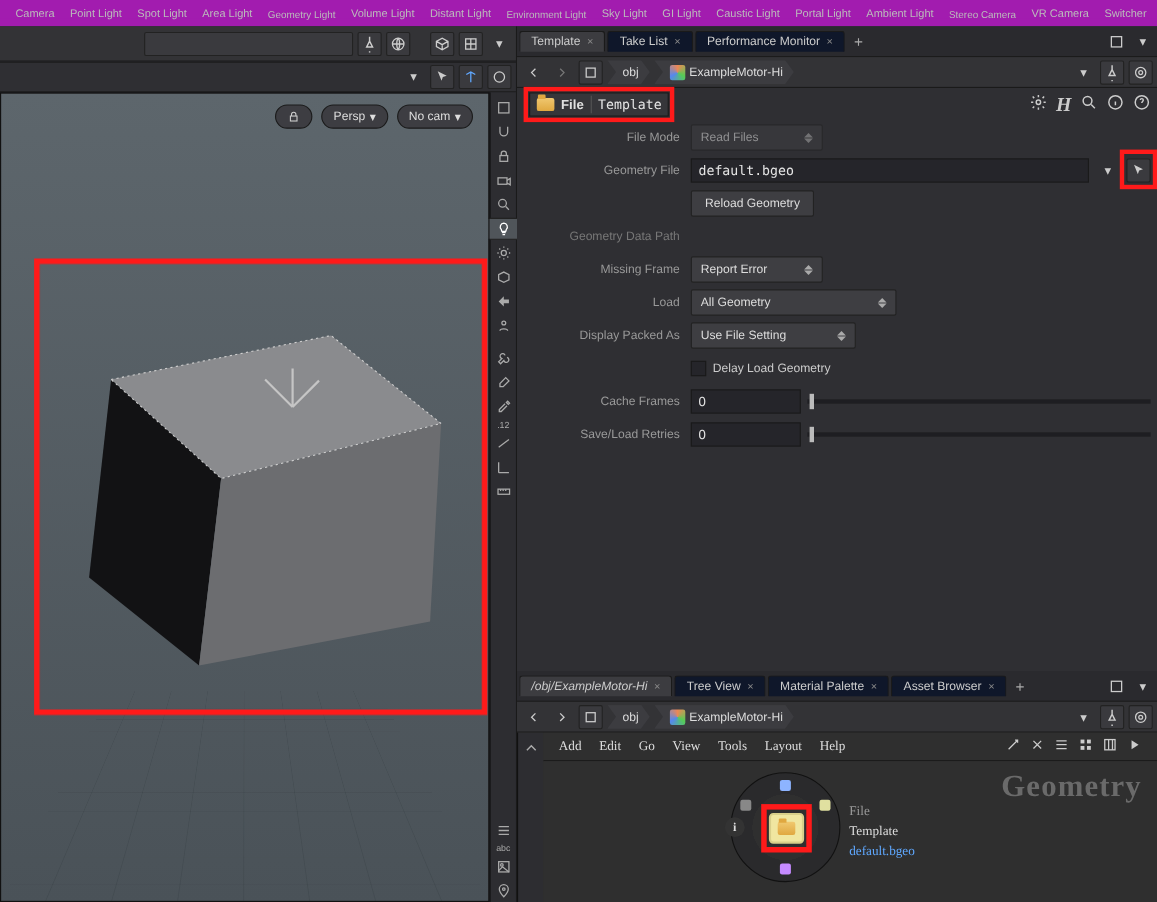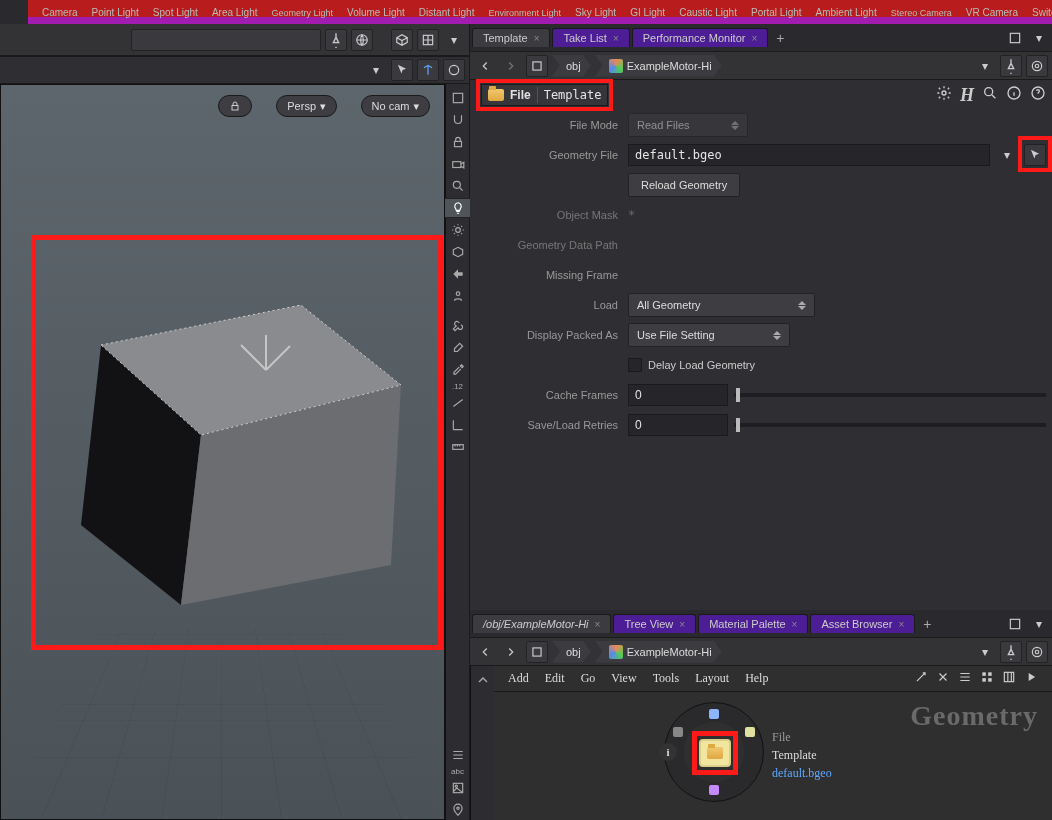--- a/index.html
+++ b/index.html
@@ -1,17 +1,17 @@
 <!DOCTYPE html>
 <html><head>
 <meta charset="utf-8">
 <style>
   * { box-sizing: border-box; margin: 0; padding: 0; }
   body { background: #2a2a2e; font-family: -apple-system, "Segoe UI", sans-serif; color: #cfcfcf; font-size: 12px; width: 1052px; height: 820px; overflow: hidden; }
-  .shelf { display:flex; gap:2px; padding:2px 8px; background:#b91c1c; border-bottom:7px solid #a21caf; height:24px;margin-left:28px; }
+  .shelf { display:flex; gap:2px; padding:2px 8px; background:#a21caf; border-bottom:7px solid #a21caf; height:24px; }
   .shelf-btn { font-size:10px; color:#bbb; padding:2px 6px; line-height:18px; cursor:default; white-space:nowrap; }
   .shelf-btn.sm { font-size:9px; }
   .cols { display:flex; height:796px; }
   .left { width:470px; display:flex; flex-direction:column; background:#2a2a2e; border-right:1px solid #1a1a1a; }
   .right { flex:1; display:flex; flex-direction:column; background:#2a2a2e; }
   .toolbar { height:32px; background:#333336; border-bottom:1px solid #1a1a1a; display:flex; align-items:center; padding:0 4px; gap:4px; }
   .toolbar.sub { height:28px; background:#2f2f33; border-top:1px solid #1a1a1a; }
   .spacer { flex:1; }
   .iconbtn { width:22px; height:22px; background:#3a3a3e; border:1px solid #222; display:flex; align-items:center; justify-content:center; color:#ccc; border-radius:2px; }
   .iconbtn.ghost { background:transparent; border:none; }
@@ -19,31 +19,31 @@
   .iconbtn.pin svg { width:16px; height:16px; }
   .dropdown { background:#3a3a3e; border:1px solid #222; display:flex; align-items:center; padding:0 6px; height:22px; font-size:11px; color:#ccc; border-radius:2px; }
   .pill { background:#3d3d42; color:#ddd; border:1px solid #1a1a1a; border-radius:11px; height:22px; padding:0 10px; font-size:11px; display:flex; align-items:center; gap:4px; }
   .viewport-wrap { flex:1; display:flex; }
   .viewport { flex:1; position:relative; background:linear-gradient(#5d666c,#4a5258); border:1px solid #111; }
   .grid { position:absolute; inset:0; background-image:
     linear-gradient(rgba(20,30,35,.25) 1px, transparent 1px),
     linear-gradient(90deg, rgba(20,30,35,.25) 1px, transparent 1px);
     background-size:60px 60px; background-position:-20px 580px; transform:perspective(800px) rotateX(62deg); transform-origin:50% 100%; opacity:.55;
   }
-  .vp-pills { position:absolute; top:10px; right:14px; display:flex; gap:24px; }
+  .vp-pills { position:absolute; top:10px; right:14px; display:flex; gap:8px; }
   .redbox { position:absolute; border:5px solid #ff1a1a; pointer-events:none; }
   .cube { position:absolute; left:70px; top:180px; width:340px; height:340px; }
   .cube svg { overflow:visible; }
   .sidebar { width:24px; background:#2d2d31; border-left:1px solid #111; display:flex; flex-direction:column; align-items:center; gap:2px; padding-top:4px; }
   .sidebar .sic { width:20px; height:20px; background:transparent; color:#aaa; display:flex; align-items:center; justify-content:center; border-radius:2px; }
   .sidebar .sic.sel { background:#50555a; color:#fff; }
   .sic svg { width:14px; height:14px; }
   .sidebar .txt { font-size:8px; color:#aaa; }
   .tabs { height:28px; background:#2a2a2e; display:flex; align-items:center; padding:0 2px; gap:2px; border-bottom:1px solid #1a1a1a; }
-  .tab { padding:3px 10px; font-size:11px; color:#ccc; background:#4c1d95; border:1px solid #1a1a1a; border-bottom:none; display:flex; align-items:center; gap:6px; border-radius:3px 3px 0 0; }
+  .tab { padding:3px 10px; font-size:11px; color:#ccc; background:#0f172a; border:1px solid #1a1a1a; border-bottom:none; display:flex; align-items:center; gap:6px; border-radius:3px 3px 0 0; }
   .tab.active { background:#3c3c40; }
   .tab-x { font-size:10px; color:#888; }
   .tab-plus { padding:2px 6px; color:#aaa; font-size:14px; }
   .crumb { height:28px; background:#333336; display:flex; align-items:center; gap:4px; padding:0 4px; border-bottom:1px solid #1a1a1a; }
   .crumb-seg { display:flex; align-items:center; height:22px; padding:0 10px 0 14px; background:#3c3c40; font-size:11px; color:#ddd; position:relative; clip-path:polygon(0 0,calc(100% - 8px) 0,100% 50%,calc(100% - 8px) 100%,0 100%,8px 50%); }
   .crumb .ci { width:14px; height:14px; margin-right:4px; }
   .params { flex:1 1 0; min-height:0; background:#2f2f33; display:flex; flex-direction:column; }
   .ptitle { display:flex; align-items:center; height:30px; padding:0 6px; background:#2f2f33; }
   .ptitle .fld { display:flex; align-items:center; gap:6px; background:#36363a; border:1px solid #1a1a1a; height:22px; padding:0 6px; }
   .ptitle-icons { display:flex; gap:8px; margin-left:auto; }
@@ -433,53 +433,56 @@
         </div>
         </div>
 
       <div class="prow">
           <div class="plabel"></div>
           <div class="pval">
             <div class="btn">Reload Geometry</div>
           </div>
         </div>
 
-      <div class="prow">
-          <div class="plabel" style="color:#777">Object Mask</div>
-        <div class="pval">
-            <span style="color:#666;font-family:monospace">*</span>
-          </div>
-        </div>
 
       <div class="prow">
           <div class="plabel" style="color:#777">Geometry Data Path</div>
         <div class="pval"></div>
         </div>
 
       <div class="prow">
           <div class="plabel">Missing Frame</div>
+        <div class="pval">
+            <div class="sel" style="width:120px">
+              <span>Report Error</span>
+              <span class="caret">
+                <div class="u"></div>
+                <div class="d"></div>
+              </span>
+            </div>
+          </div>
         </div>
 
       <div class="prow">
           <div class="plabel">Load</div>
         <div class="pval">
             <div class="sel" style="width:187px">
               <span>All Geometry</span>
               <span class="caret">
                 <div class="u"></div>
                 <div class="d"></div>
               </span>
             </div>
           </div>
         </div>
 
       <div class="prow">
           <div class="plabel">Display Packed As</div>
         <div class="pval">
-            <div class="sel" style="width:162px">
+            <div class="sel" style="width:150px">
               <span>Use File Setting</span>
               <span class="caret">
                 <div class="u"></div>
                 <div class="d"></div>
               </span>
             </div>
           </div>
         </div>
 
       <div class="prow">

